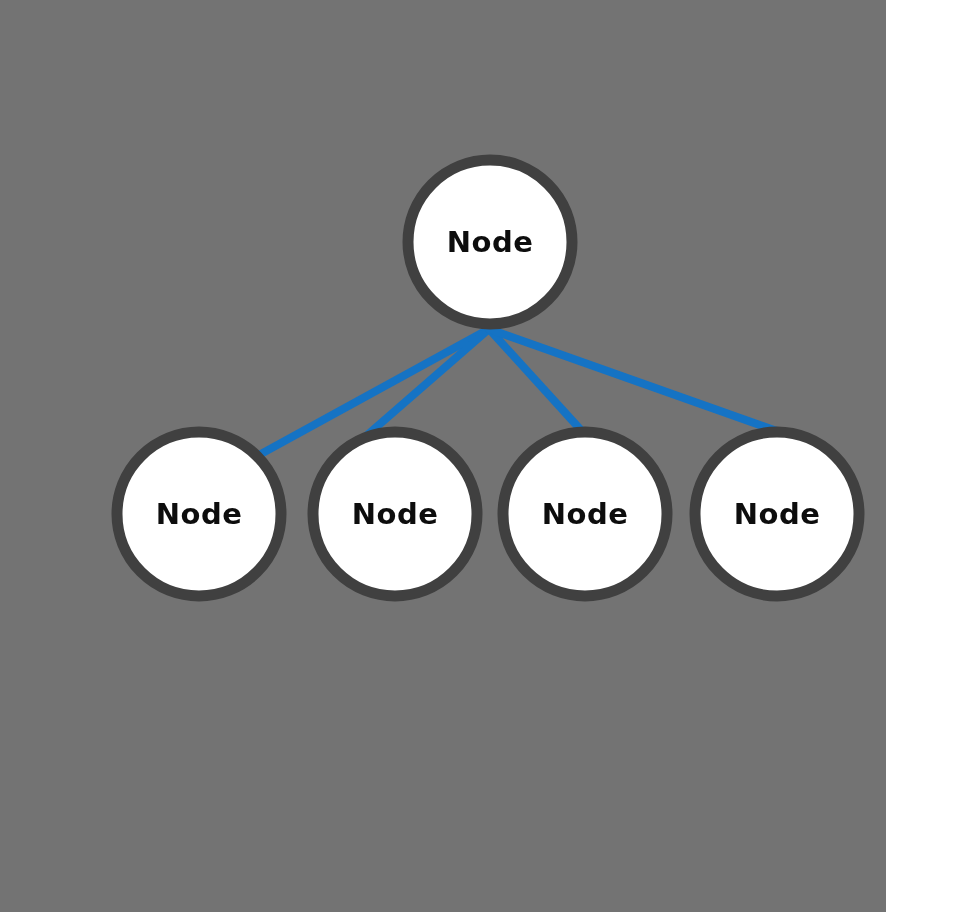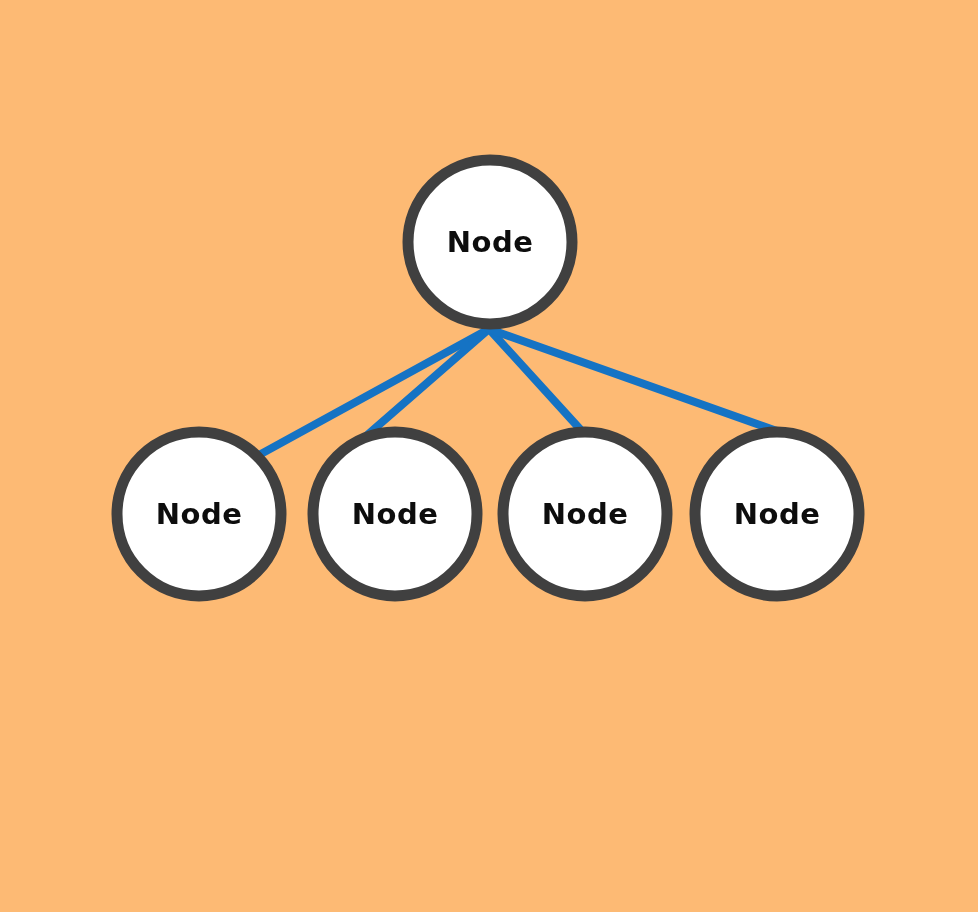--- a/index.html
+++ b/index.html
@@ -2,23 +2,23 @@
 <html><head>
 <meta charset="utf-8">
 <style>
   html, body {
     margin: 0;
     padding: 0;
     background: #ffffff;
   }
   .canvas {
     position: relative;
-    width: 978px;
+    width: 886px;
     height: 912px;
-    background: #fdba74;
+    background: #737373;
     overflow: hidden;
     font-family: "DejaVu Sans", "Liberation Sans", sans-serif;
   }
   svg.graph {
     position: absolute;
     left: 0;
     top: 0;
     display: block;
   }
   svg.graph text {

